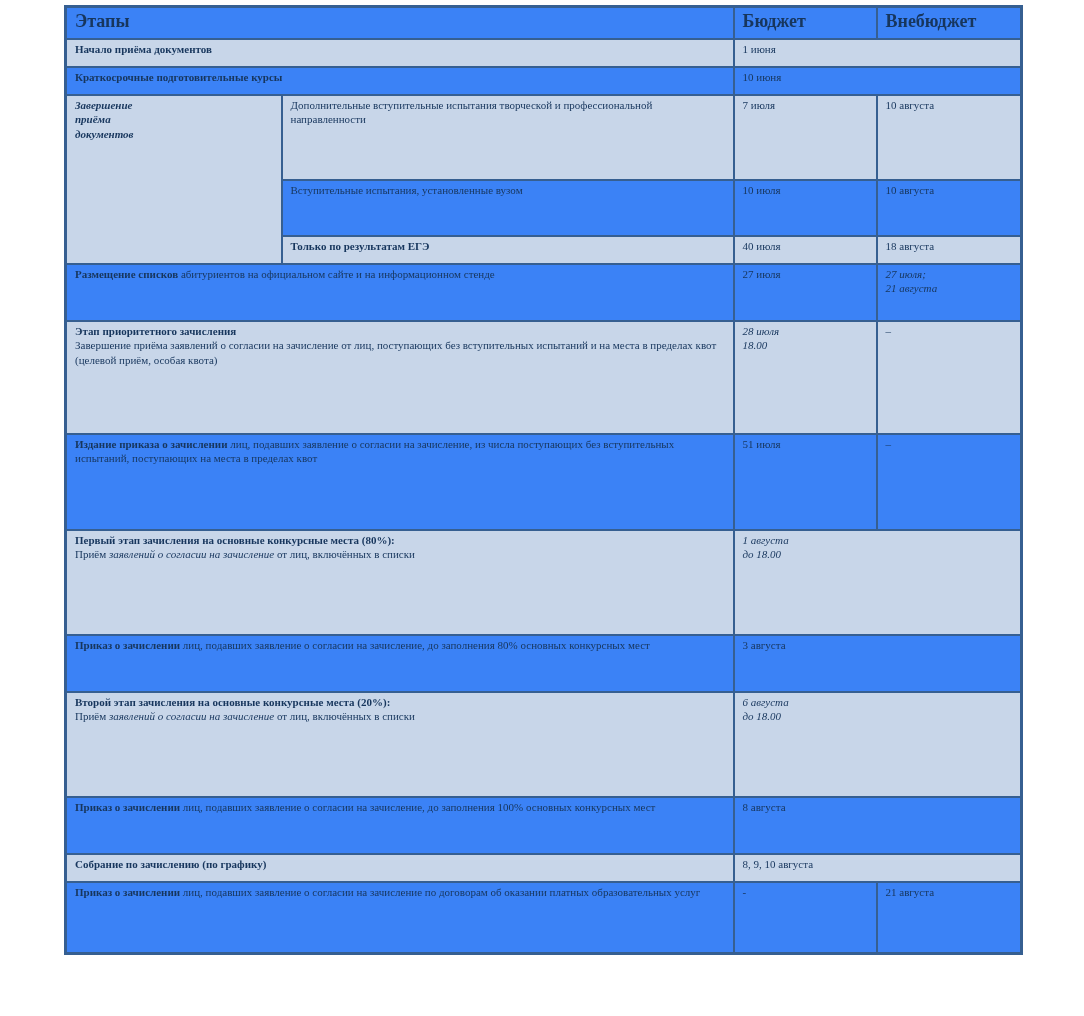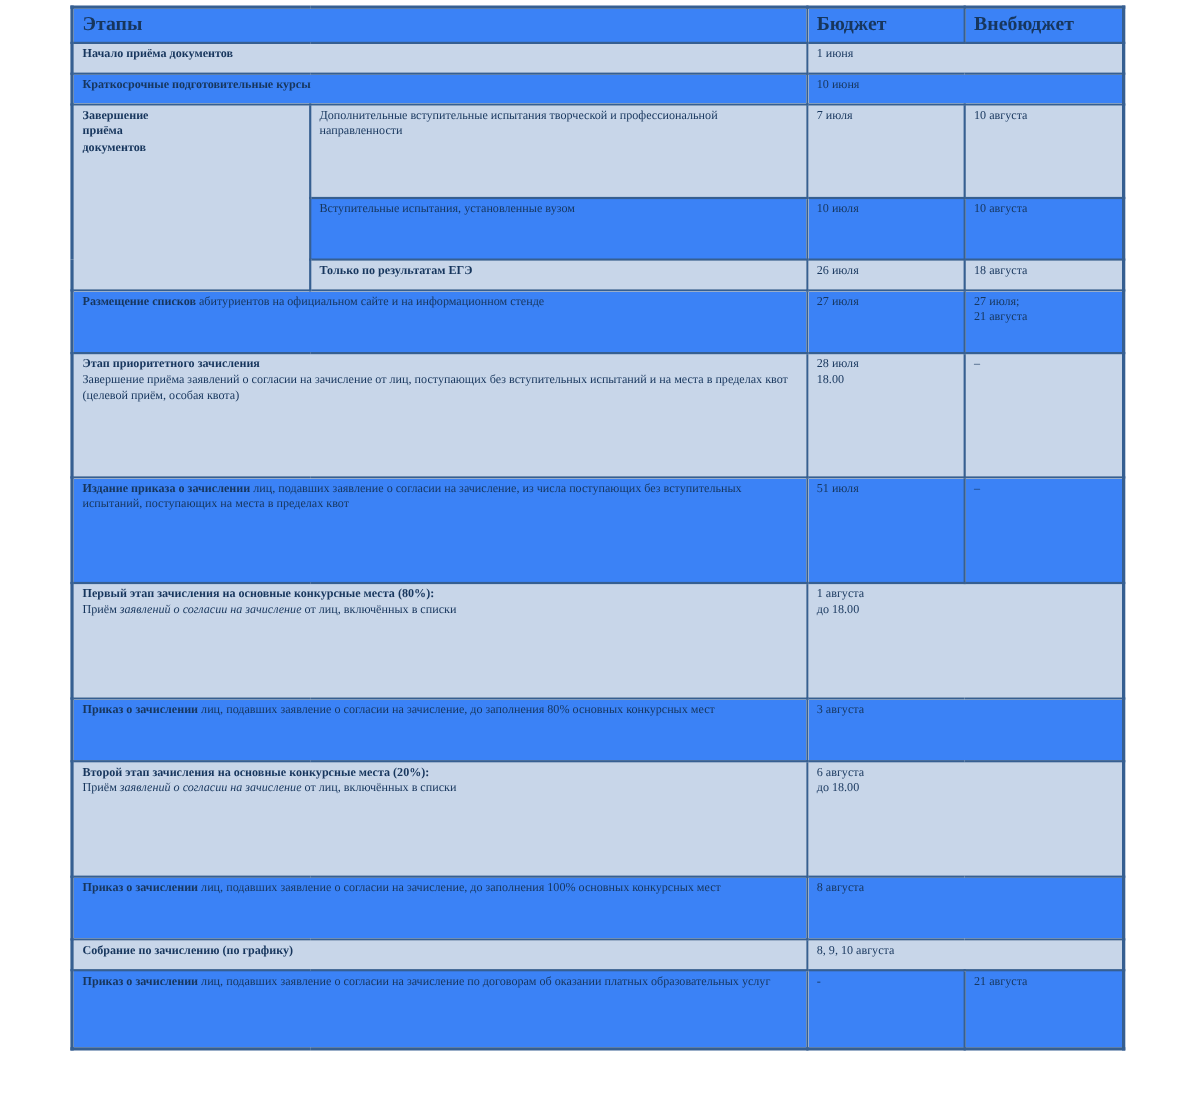--- a/index.html
+++ b/index.html
@@ -33,21 +33,21 @@
     overflow: hidden;
   }
   th {
     font-weight: bold;
     font-size: 18px;
   }
   .blue { background: #c8d6e9; }
   .white { background: #3b82f6; }
   .b { font-weight: bold; }
   .i { font-style: italic; }
-  .pre { white-space: pre-line; }
+  .pre { white-space: pre-line; font-style: italic; }
   .block { display: block; }
 </style>
 </head>
 <body>
 
 <div class="page">
   <table class="schedule">
     <colgroup>
       <col style="width:216px">
       <col style="width:452px">
@@ -82,21 +82,21 @@
     </tr>
 
     <tr style="height:56px">
       <td class="white">Вступительные испытания, установленные вузом</td>
       <td class="white">10 июля</td>
       <td class="white">10 августа</td>
     </tr>
 
     <tr style="height:28px">
       <td class="blue b">Только по результатам ЕГЭ</td>
-      <td class="blue">26 июля</td>
+      <td class="blue">40 июля</td>
       <td class="blue">18 августа</td>
     </tr>
 
     <tr style="height:57px">
       <td colspan="2" class="white">
         <span class="b">Размещение списков</span><span> абитуриентов на официальном сайте и на информационном стенде</span>
       </td>
       <td class="white">27 июля</td>
       <td class="white pre">27 июля;
 21 августа</td>

